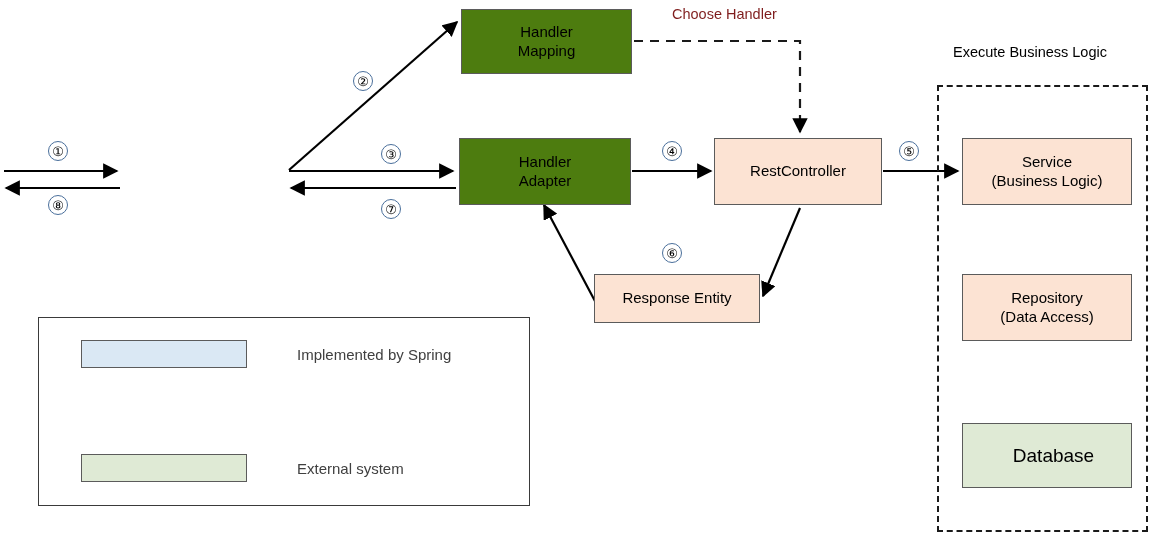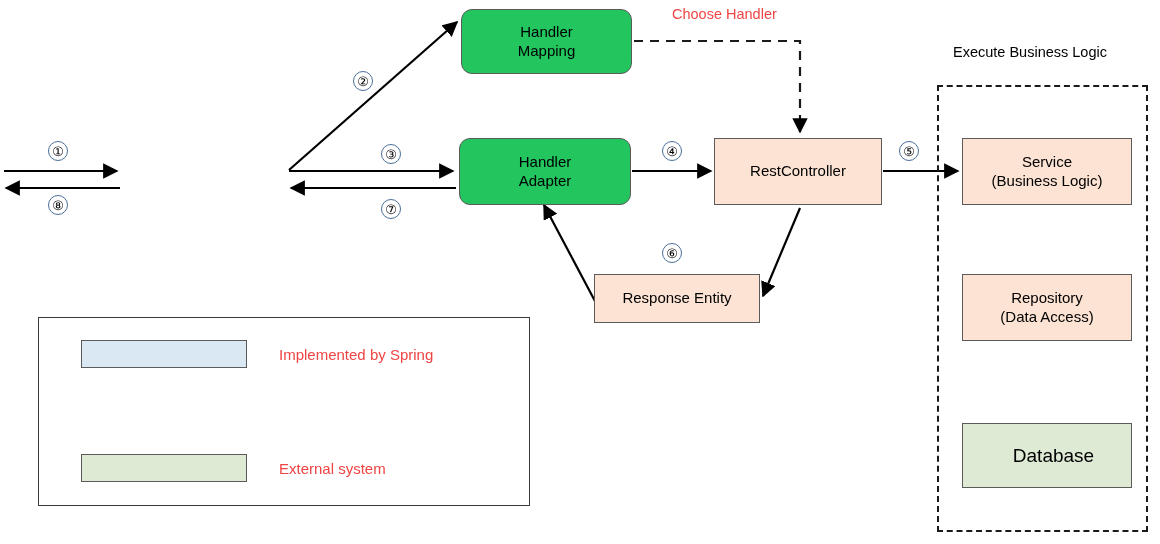--- a/index.html
+++ b/index.html
@@ -30,21 +30,21 @@
     border: 1.6px solid #5b5b5b;
     display: flex;
     align-items: center;
     justify-content: center;
     text-align: center;
     line-height: 1.22;
     color: #000000;
     font-size: 15px;
     white-space: pre-line;
   }
-  .node.spring  { background: #22c55e; border-radius: 11px; }
+  .node.spring  { background: #4d7c0f; }
   .node.dev     { background: #fce3d3; }
   .node.ext     { background: #dfead5; }
 
   .node-dispatcher {
     font-weight: bold;
     font-size: 17px;
   }
   .node-database { font-size: 19px; }
 
   .group-box {
@@ -55,21 +55,21 @@
   }
   .group-title {
     position: absolute;
     font-size: 14.5px;
     color: #000000;
     white-space: nowrap;
   }
   .edge-label {
     position: absolute;
     font-size: 14.5px;
-    color: #ef4444;
+    color: #7f1d1d;
     white-space: nowrap;
   }
   .step {
     position: absolute;
     width: 20px;
     height: 20px;
     border-radius: 50%;
     border: 1.3px solid #4a6f9b;
     font-size: 13px;
     color: #000000;
@@ -93,23 +93,23 @@
   .legend-swatch {
     width: 166px;
     height: 28px;
     border: 1.6px solid #5b5b5b;
     box-sizing: border-box;
   }
   .legend-swatch.spring { background: #dae8f4; }
   .legend-swatch.dev    { background: #fce3d3; }
   .legend-swatch.ext    { background: #dfead5; }
   .legend-text {
-    margin-left: 32px;
+    margin-left: 50px;
     font-size: 15px;
-    color: #ef4444;
+    color: #404040;
     white-space: nowrap;
   }
 </style>
 </head>
 <body>
 
 <div id="canvas">
 
   <svg id="edges" viewBox="0 0 1160 544" width="1160" height="544" xmlns="http://www.w3.org/2000/svg">
     <defs>

